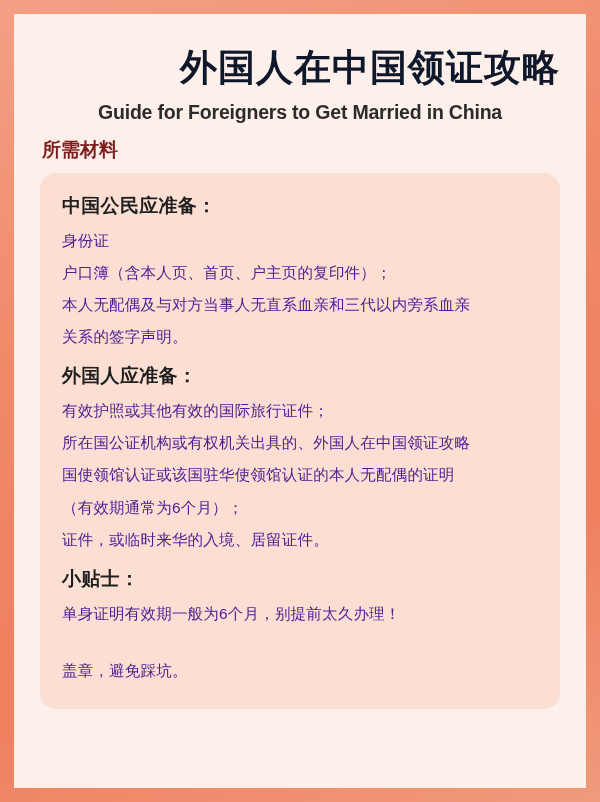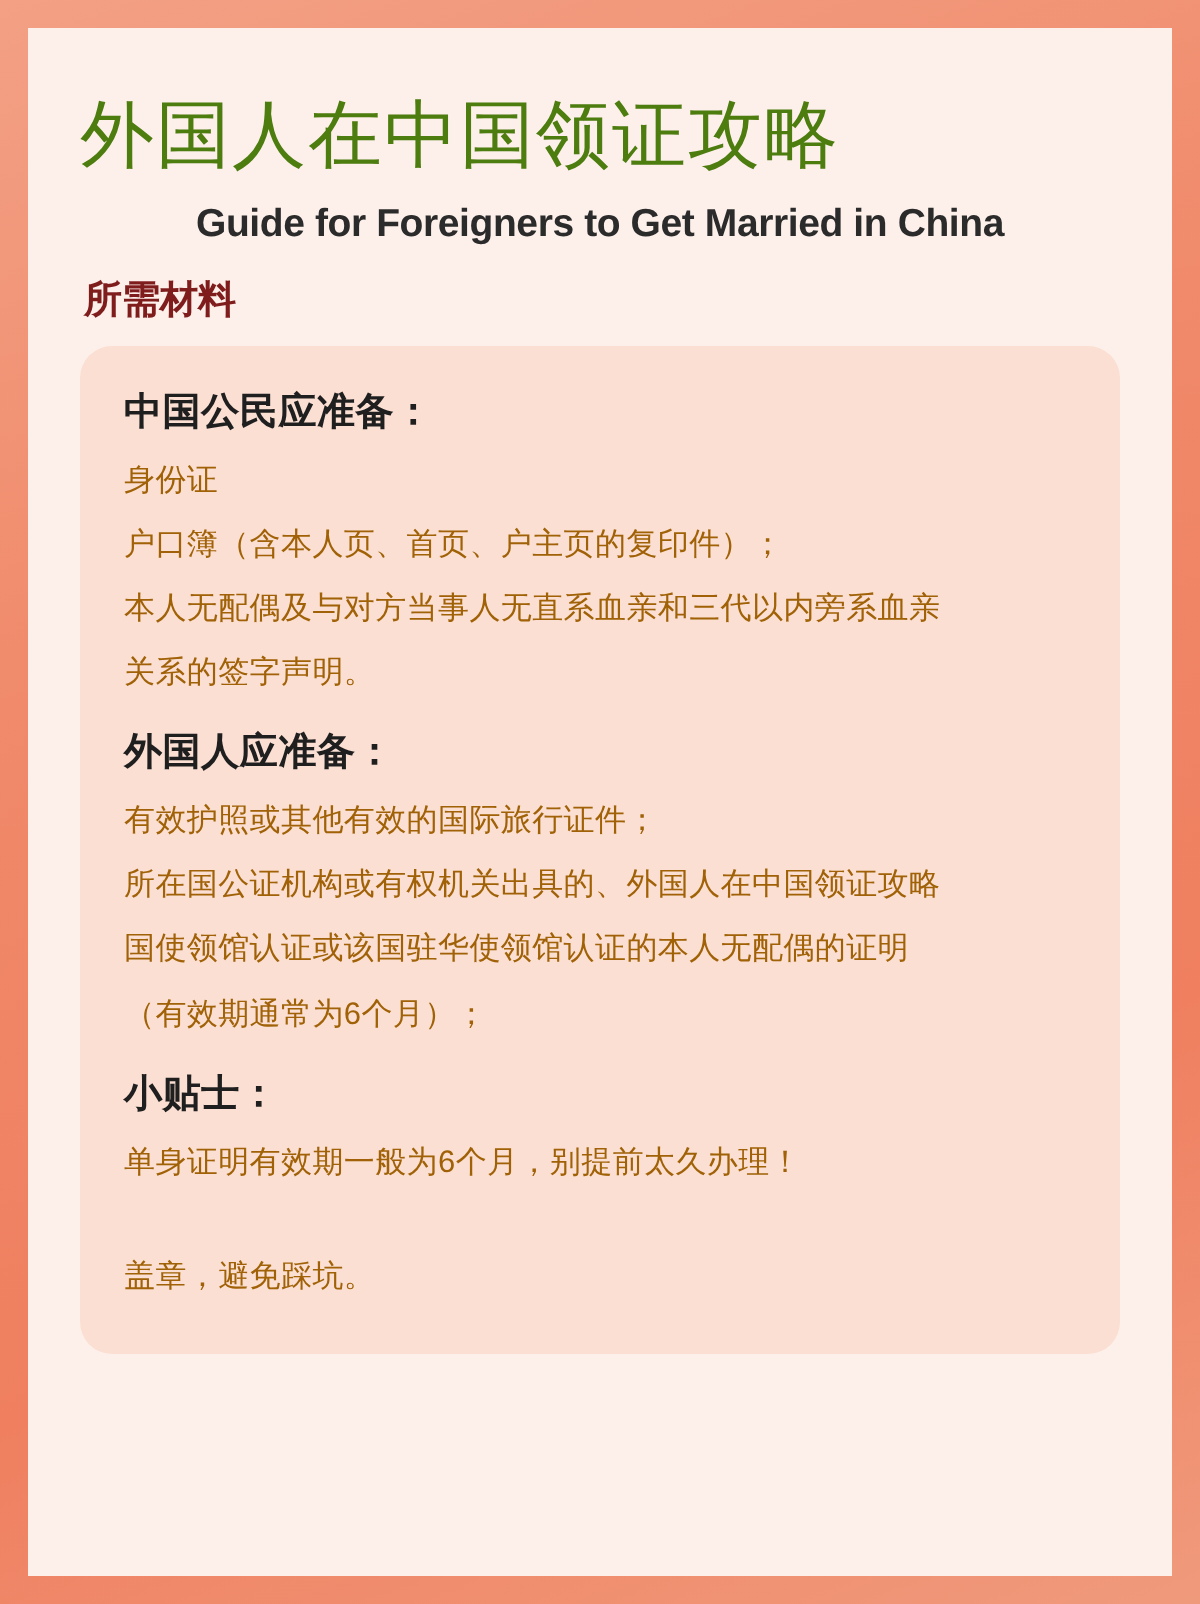--- a/index.html
+++ b/index.html
@@ -23,24 +23,24 @@
   }
   .inner {
     position: relative;
     width: 100%;
     height: 100%;
     box-sizing: border-box;
     background: #fdf0ea;
     padding: 26px 26px 0 26px;
   }
   .title {
-    text-align: left;
+    text-align: right;
     font-size: 37px;
-    font-weight: normal;
-    color: #4d7c0f;
+    font-weight: bold;
+    color: #0f172a;
     letter-spacing: 1px;
     line-height: 1.2;
     margin: 6px 0 10px 0;
   }
   .subtitle {
     text-align: center;
     font-size: 19.5px;
     font-weight: bold;
     color: #2b2b2b;
     line-height: 1.25;
@@ -64,21 +64,21 @@
     font-weight: bold;
     color: #1f1f1f;
     margin: 2px 0 9px 0;
     letter-spacing: 0.3px;
   }
   .block-head.spaced {
     margin-top: 14px;
   }
   .line {
     font-size: 15.5px;
-    color: #a16207;
+    color: #4c1d95;
     line-height: 1.62;
     margin: 0 0 7px 0;
     letter-spacing: 0.2px;
   }
   .line:last-child {
     margin-bottom: 0;
     margin-top: 32px;
   }
 </style>
 </head>
@@ -97,20 +97,21 @@
       <p class="line">身份证</p>
       <p class="line">户口簿（含本人页、首页、户主页的复印件）；</p>
       <p class="line">本人无配偶及与对方当事人无直系血亲和三代以内旁系血亲</p>
       <p class="line">关系的签字声明。</p>
 
       <div class="block-head spaced">外国人应准备：</div>
       <p class="line">有效护照或其他有效的国际旅行证件；</p>
       <p class="line">所在国公证机构或有权机关出具的、外国人在中国领证攻略</p>
       <p class="line">国使领馆认证或该国驻华使领馆认证的本人无配偶的证明</p>
       <p class="line">（有效期通常为6个月）；</p>
+      <p class="line">证件，或临时来华的入境、居留证件。</p>
 
       <div class="block-head spaced">小贴士：</div>
       <p class="line">单身证明有效期一般为6个月，别提前太久办理！</p>
       <p class="line">盖章，避免踩坑。</p>
 
     </div>
   </div>
 </div>
 
 </body></html>

